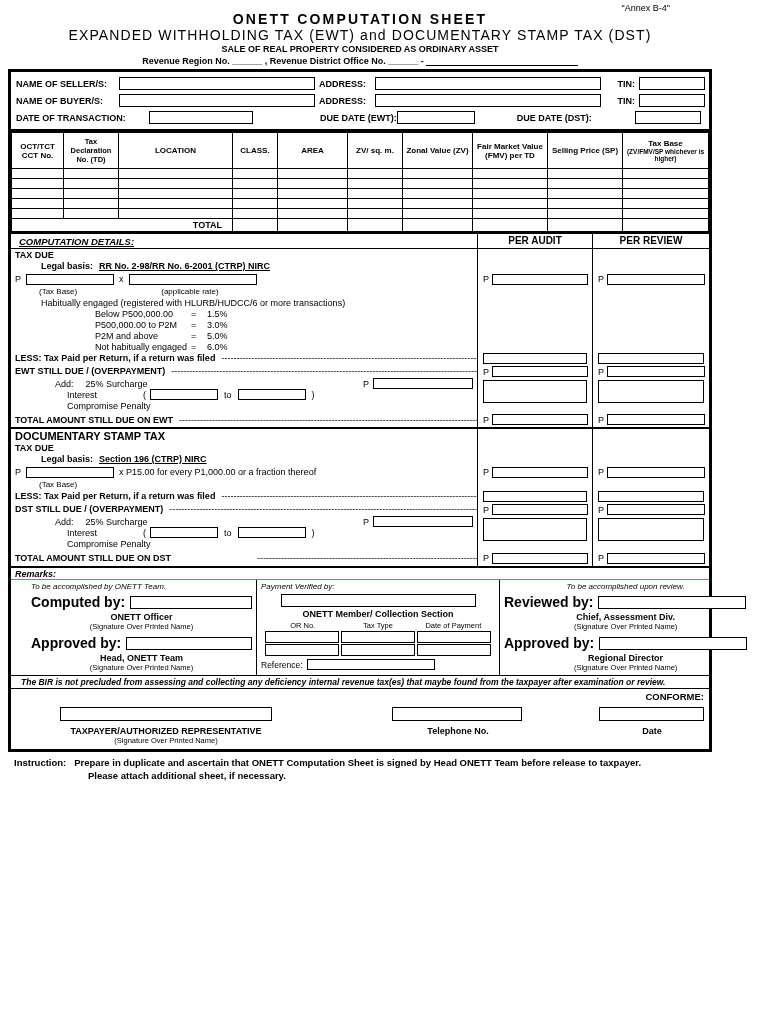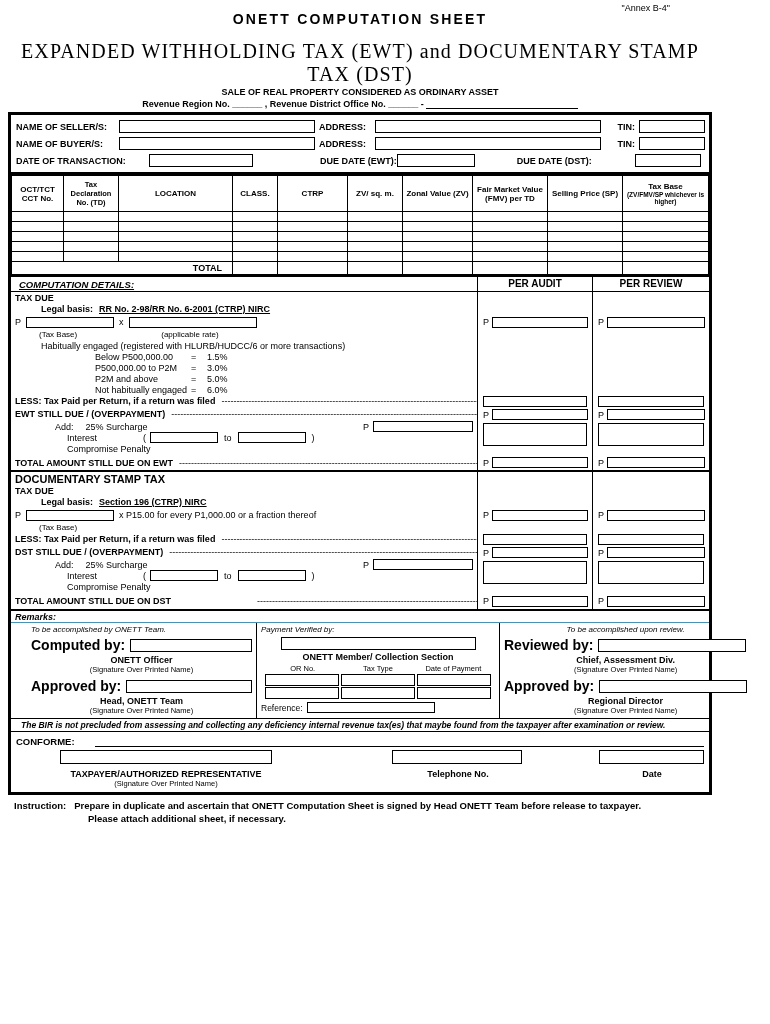--- a/index.html
+++ b/index.html
@@ -4,21 +4,21 @@
 <style>
   * { margin:0; padding:0; box-sizing:border-box; }
   html,body { background:#fff; }
   body { width:770px; height:1024px; font-family:"Liberation Sans", sans-serif; color:#000; }
   .page { position:relative; width:770px; height:1024px; background:#fff; overflow:hidden; }
 
   
   .annex { position:absolute; top:3px; right:100px; font-size:9px; }
   .hdr-wrap { width:704px; margin-left:8px; padding-top:11px; text-align:center; }
   .h-title { font-size:14px; font-weight:bold; letter-spacing:2.2px; }
-  .h-sub { font-family:Liberation Serif, serif; font-size:20px; letter-spacing:1.1px; margin-top:13px; }
+  .h-sub { font-family:Liberation Sans, sans-serif; font-size:14px; letter-spacing:1.1px; margin-top:0; }
   .h-asset { font-size:9px; font-weight:bold; margin-top:1px; }
   .h-region { font-size:9px; font-weight:bold; margin-top:2px; display:flex; justify-content:center; align-items:flex-end; gap:2px; }
   .blank150 { display:inline-block; width:152px; border-bottom:1px solid #000; height:9px; }
 
   
   .formbox { width:704px; margin:3px 0 0 8px; border:3px solid #000; background:#fff; }
 
   
   .parties { border-bottom:3px solid #000; padding:3px 4px 3px 5px; }
   .prow { display:flex; align-items:center; height:17px; }
@@ -84,21 +84,21 @@
   .orhdr span { flex:1; }
   .orboxes { display:flex; gap:2px; padding:0 4px; margin-top:1px; }
   .orboxes .obox { flex:1; height:12px; border:1px solid #000; }
   .refrow { display:flex; align-items:center; gap:4px; margin-top:3px; }
   .reflbl { font-size:8.5px; }
   .refin { width:128px; height:11px; border:1px solid #000; }
 
   
   .birnote { border-top:1px solid #000; font-size:8.5px; font-weight:bold; font-style:italic; padding:1px 4px 1px 10px; height:13px; white-space:nowrap; overflow:hidden; }
   .conforme { border-top:1px solid #000; padding:2px 5px 4px 5px; }
-  .confrow { display:flex; align-items:flex-end; gap:20px; height:13px; }
+  .confrow { display:flex; align-items:flex-end; gap:20px; height:13px;flex-direction:column; }
   .conflbl { font-size:9.5px; font-weight:bold; }
   .confline { flex:1; border-bottom:1px solid #000; height:10px; }
   .sigrow { display:flex; margin-top:3px;gap:22px; }
   .sigcol1 { width:300px; text-align:center; }
   .sigcol2 { width:240px; text-align:center; }
   .sigcol3 { flex:1; text-align:center; }
   .sigbox { border:1px solid #000; height:14px; margin:0 auto; background:#fff; }
   .sb1 { width:212px; } .sb2 { width:130px; } .sb3 { width:105px; }
   .siglbl { font-size:9px; font-weight:bold; margin-top:2px; }
   .signote { font-size:7.5px; }
@@ -166,21 +166,21 @@
           <col style="width:75px">
           <col style="width:75px">
           <col>
       </colgroup>
       <tbody>
           <tr>
         <th>OCT/TCT CCT No.</th>
         <th class="small">Tax Declaration No. (TD)</th>
         <th>LOCATION</th>
         <th>CLASS.</th>
-        <th>CTRP</th>
+        <th>AREA</th>
         <th>ZV/ sq. m.</th>
         <th>Zonal Value (ZV)</th>
         <th>Fair Market Value (FMV) per TD</th>
         <th>Selling Price (SP)</th>
         <th>
           <span>Tax Base</span>
           <span class="tb-note">(ZV/FMV/SP whichever is higher)</span>
         </th>
       </tr>
       <tr>

